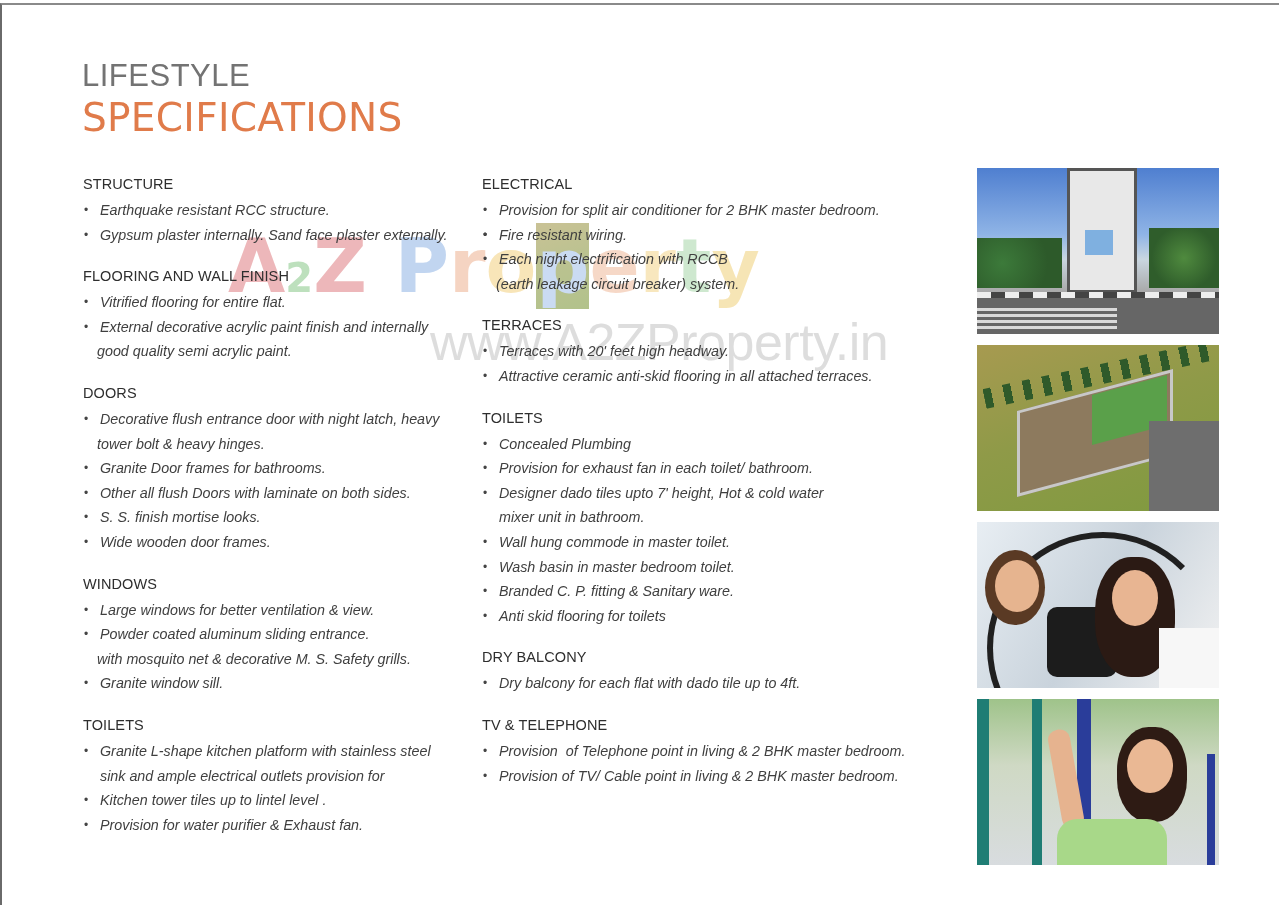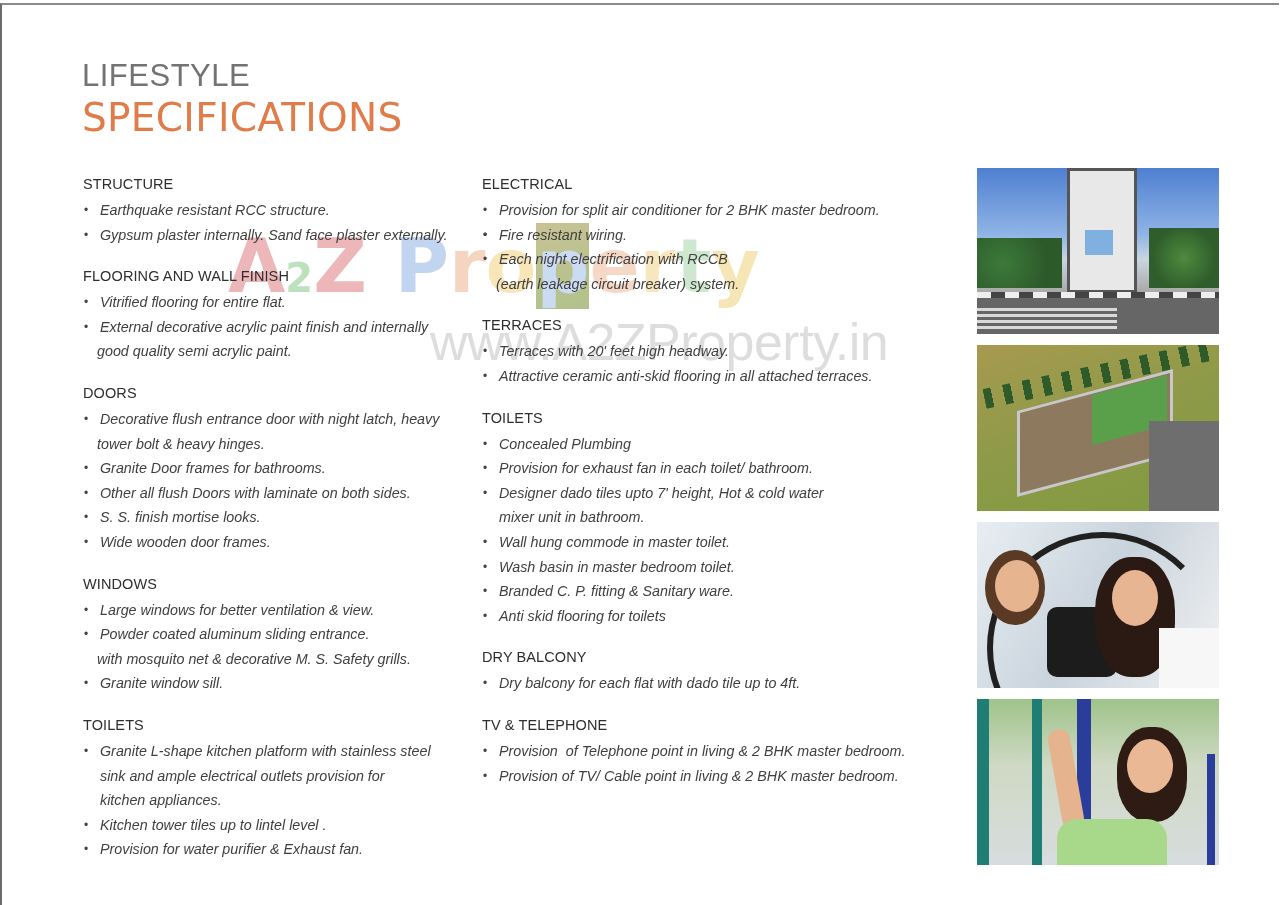--- a/index.html
+++ b/index.html
@@ -152,21 +152,20 @@
       <li class="cont"><span>with mosquito net &amp; decorative M. S. Safety grills.</span></li>
       <li><span class="bullet">•</span><span>Granite window sill.</span></li>
     </ul>
   </div>
 
   <div class="section">
     <h3>TOILETS</h3>
     <ul>
       <li><span class="bullet">•</span><span>Granite L-shape kitchen platform with stainless steel</span></li>
       <li class="cont tight"><span>sink and ample electrical outlets provision for</span></li>
-      <li class="cont tight"><span>kitchen appliances.</span></li>
       <li><span class="bullet">•</span><span>Kitchen tower tiles up to lintel level .</span></li>
       <li><span class="bullet">•</span><span>Provision for water purifier &amp; Exhaust fan.</span></li>
     </ul>
   </div>
 </div>
 
 <div class="col col-mid">
 
   <div class="section">
     <h3>ELECTRICAL</h3>

